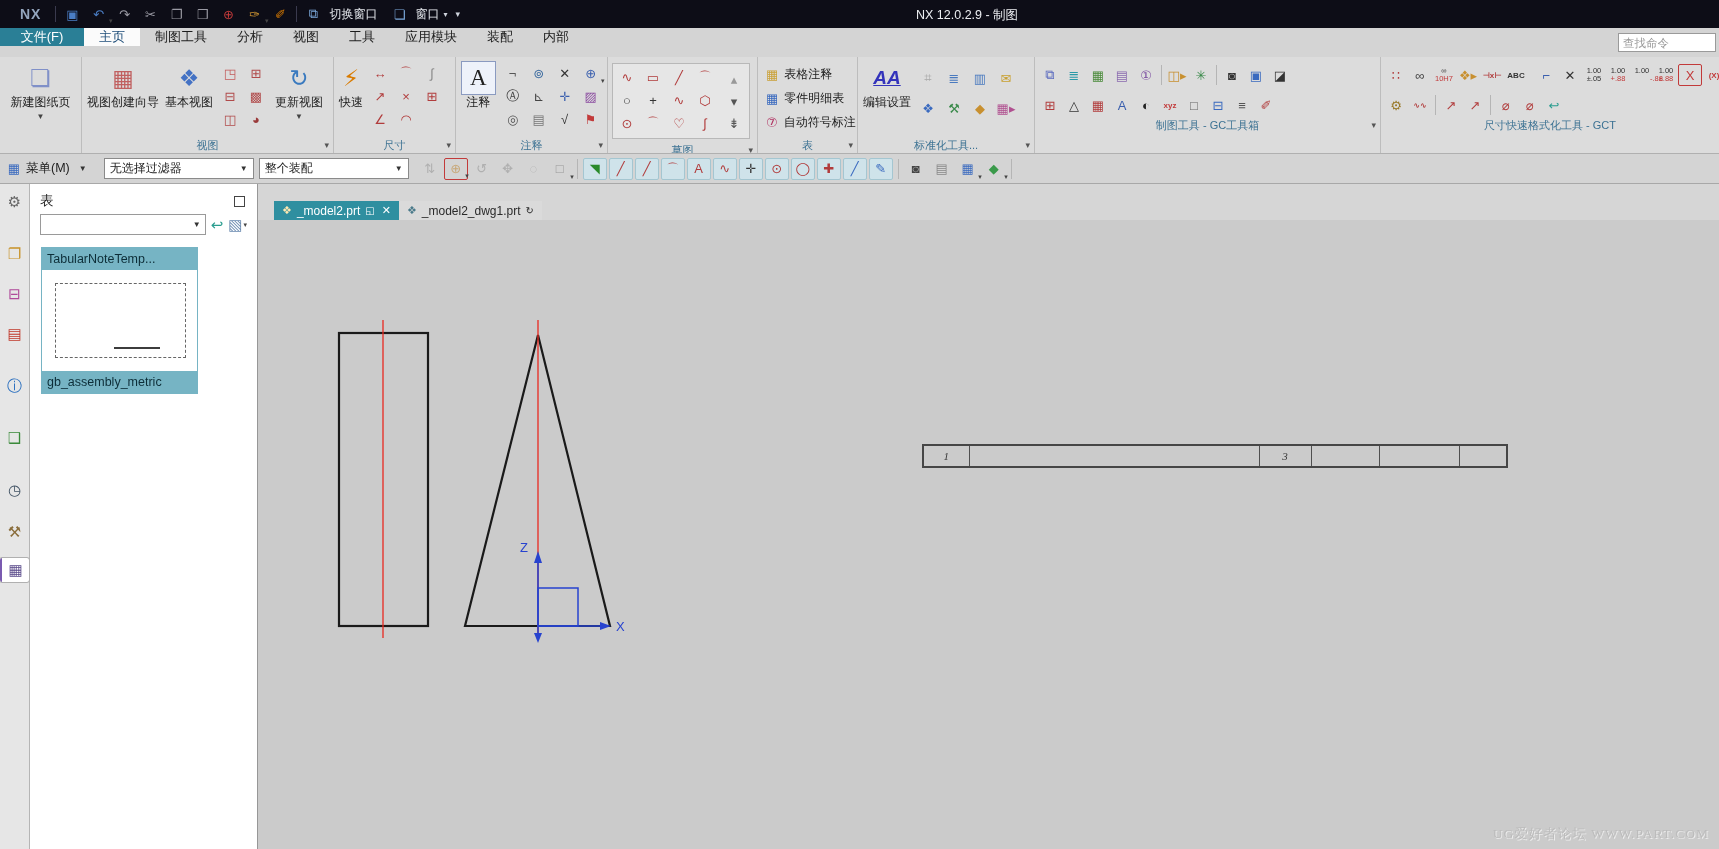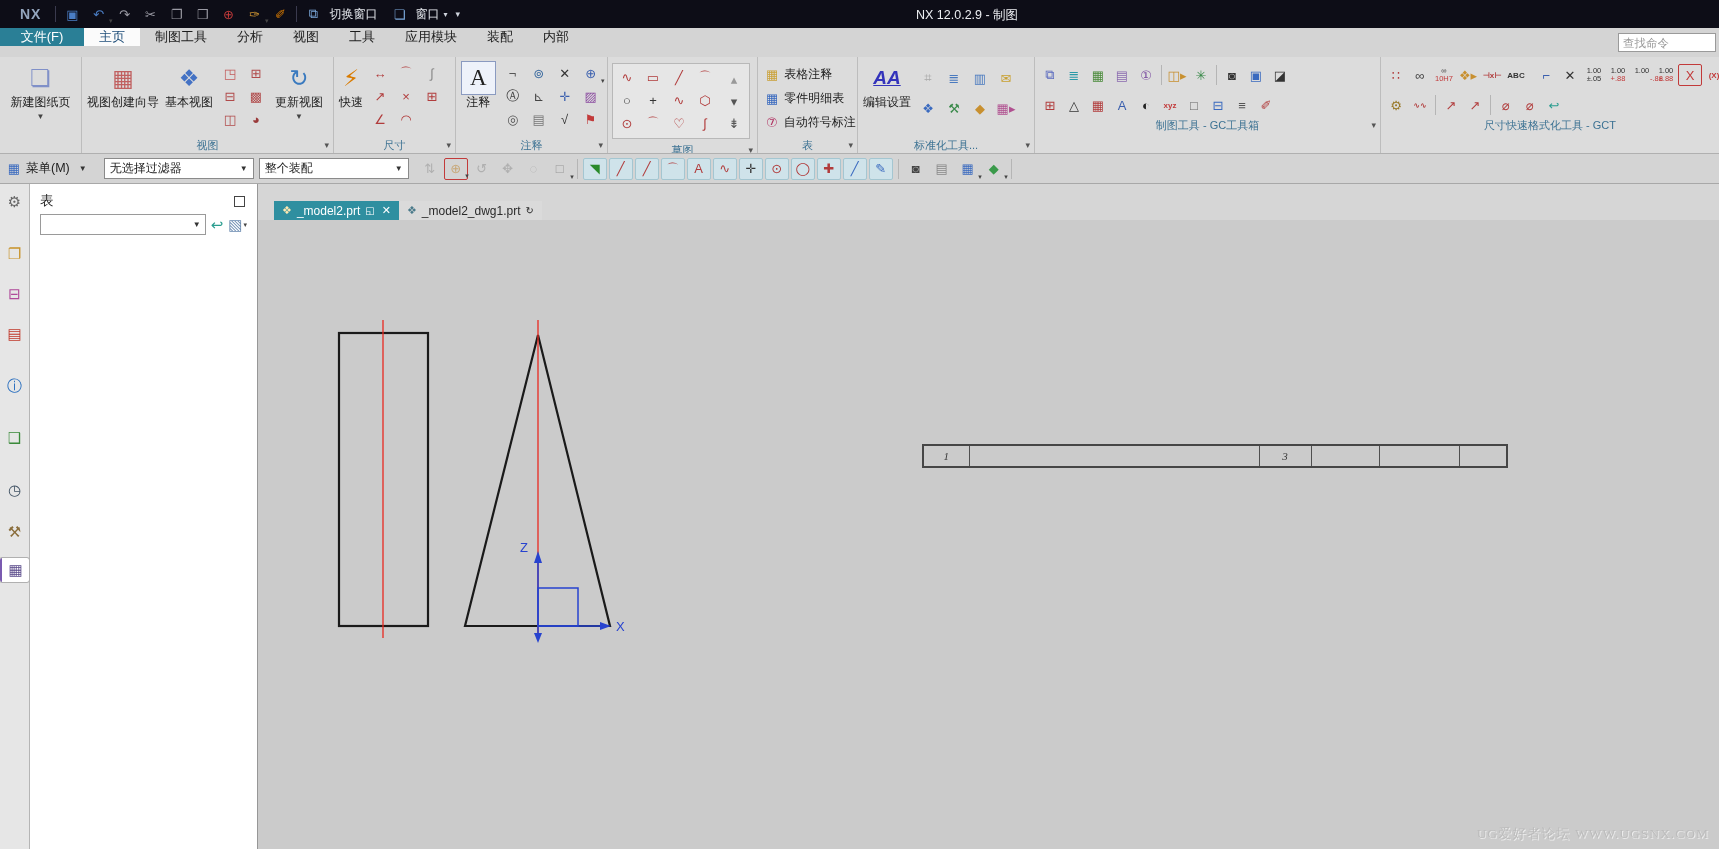--- a/index.html
+++ b/index.html
@@ -483,20 +483,28 @@
           <span></span>
           <span class="cmbarr">▼</span>
         </div>
         <span class="pbtn" style="color: rgb(42, 157, 143);">↩</span>
         <span class="pbtn">
           <span style="color: rgb(106, 138, 176);">▧</span>
           <span class="iarr" style="position:static">▾</span>
         </span>
       </div>
 
+      <div class="card sel">
+        <div class="chead">TabularNoteTemp...</div>
+        <div class="cprev">
+          <div class="dash"></div>
+          <div class="dline"></div>
+        </div>
+        <div class="cfoot">gb_assembly_metric</div>
+      </div>
       <div class="cardgap"></div>
     </div>
 
     <div class="canvascol">
       <div class="tabstrip">
         <div class="vtab active">
           <span class="tic">❖</span>
           <span>_model2.prt</span>
           <span class="tmini">◱</span>
           <span class="tclose">✕</span>
@@ -545,18 +553,18 @@
             <td class="plv"></td>
             <td class="plv">3</td>
             <td class="plv"></td>
             <td class="plv"></td>
             <td class="plv"></td>
           </tr>
         </tbody>
           </table>
 
 
-        <div class="wm">UG爱好者论坛 WWW.UGSNX.COM</div>
+        <div class="wm">UG爱好者论坛 WWW.PART.COM</div>
       </div>
     </div>
 
   </div>
 </div>
 
 </body></html>

